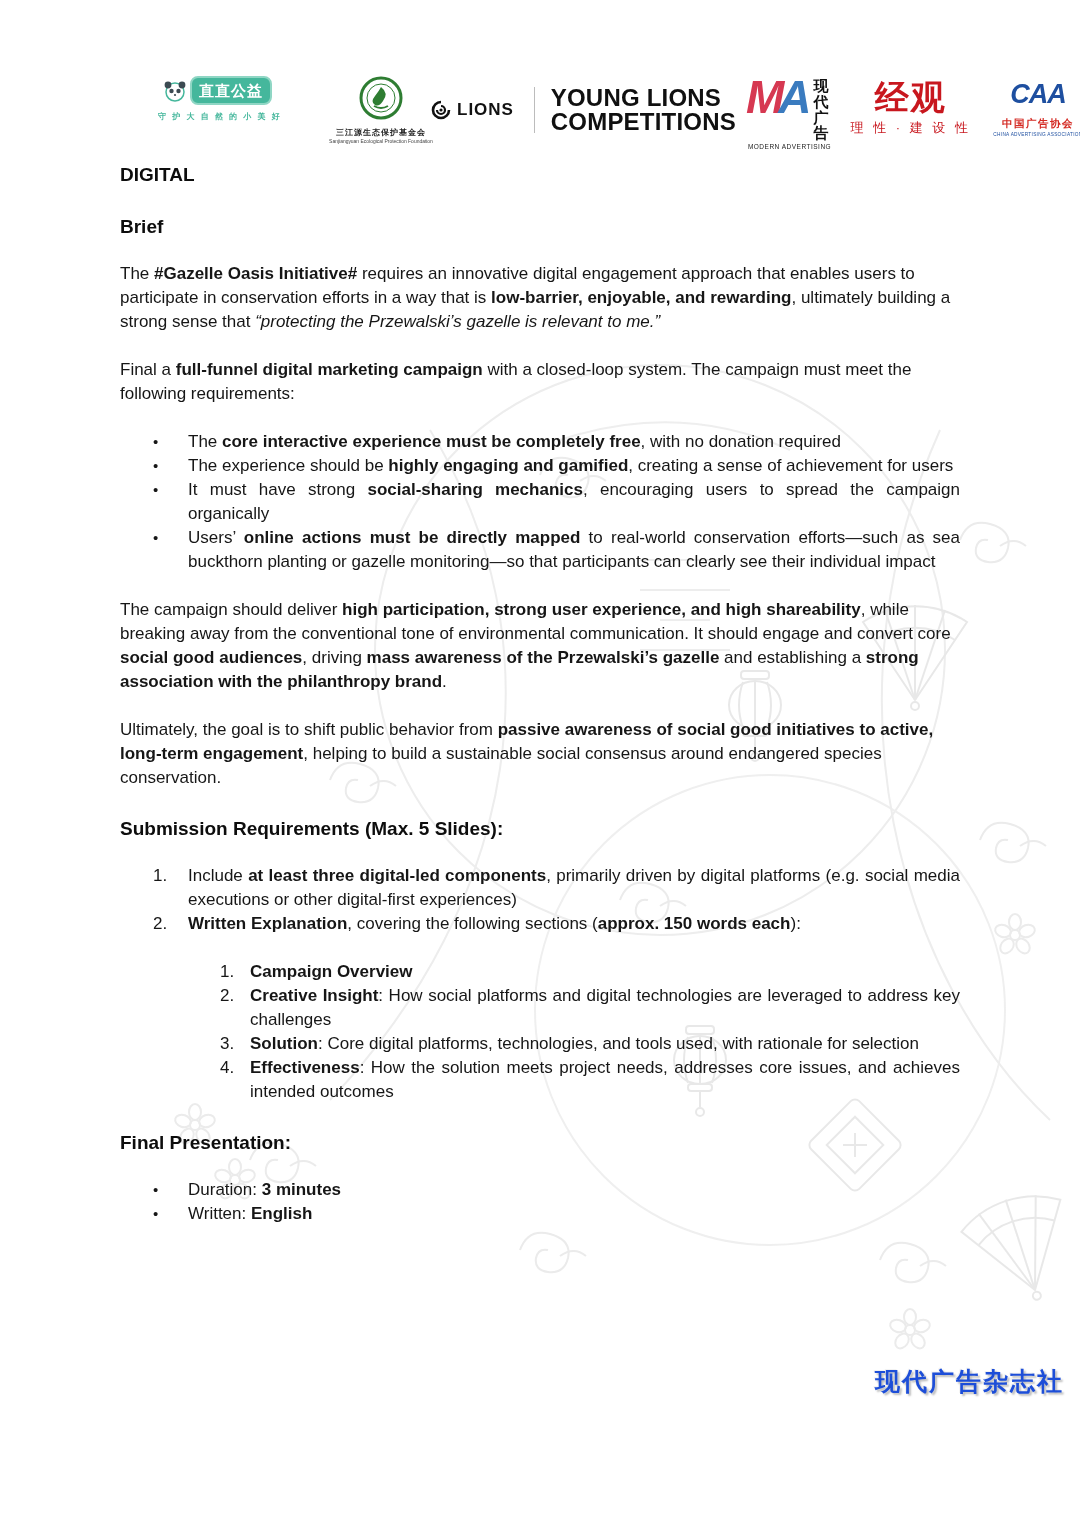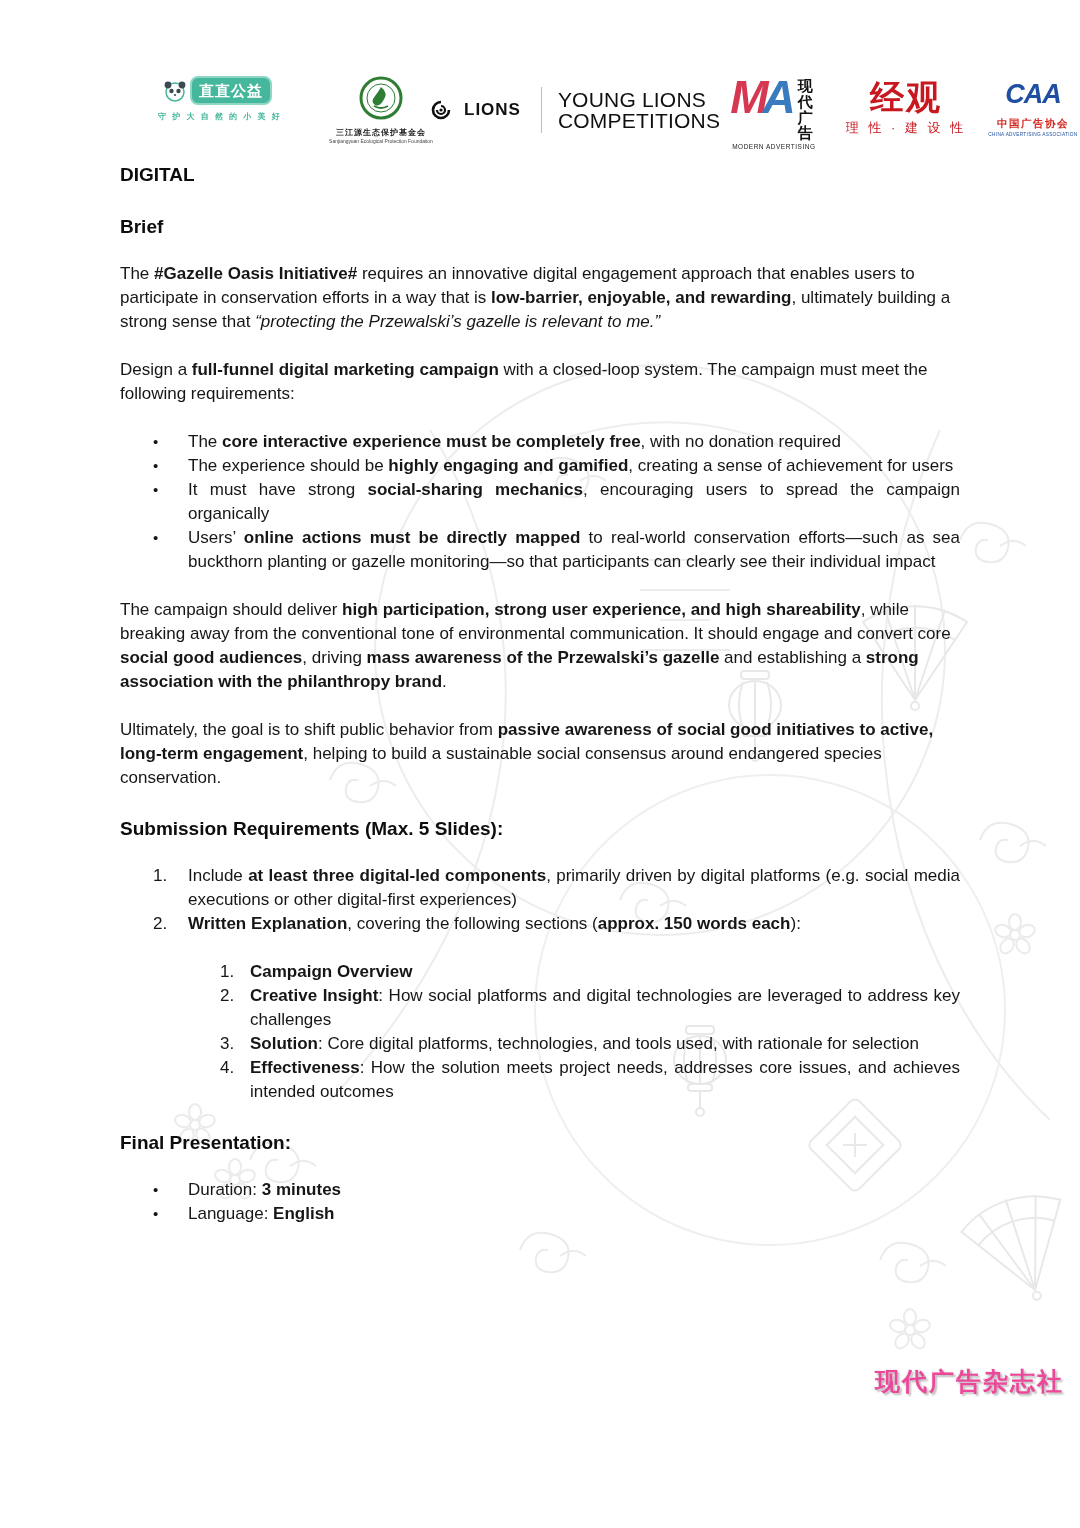--- a/index.html
+++ b/index.html
@@ -9,40 +9,40 @@
     background:#ffffff;
     overflow:hidden;
     font-family:"Liberation Sans", sans-serif;
     color:#161616;
   }
   
   .wm{position:absolute;left:0;top:0;width:1080px;height:1528px;z-index:0;pointer-events:none;}
   .footer-mark{
     position:absolute;right:16px;bottom:6px;z-index:2;
     font-size:25px;font-weight:700;letter-spacing:2px;
-    color:#ec4899;
+    color:#1d4ed8;
     text-shadow:2px 2px 2px #bdbdbd, -1px -1px 0 #f2f2f2;
   }
   
   header{position:relative;height:150px;z-index:1;}
   .lg-left{position:absolute;left:158px;top:76px;display:flex;gap:30px;align-items:flex-start;}
   .zz{width:118px;text-align:center;}
   .zz-row{display:flex;align-items:center;justify-content:center;gap:2px;}
   .zz-box{
     background:#45b79c;color:#fff;font-weight:700;font-size:15px;letter-spacing:1px;
     border-radius:8px;padding:5px 7px;border:2px solid #8fd6c4;line-height:1;
   }
   .zz-caption{margin-top:6px;font-size:8px;color:#45b79c;letter-spacing:2px;font-weight:700;white-space:nowrap;}
   .sjy{width:150px;text-align:center;}
   .sjy-cn{margin-top:3px;font-size:8px;color:#222;font-weight:700;letter-spacing:1px;white-space:nowrap;}
   .sjy-en{font-size:5.5px;color:#444;transform:scale(.9);white-space:nowrap;}
   .lg-right{position:absolute;left:430px;top:78px;display:flex;align-items:center;}
-  .lions{display:flex;align-items:center;gap:12px;font-weight:700;font-size:17px;letter-spacing:1px;color:#111;}
+  .lions{display:flex;align-items:center;gap:5px;font-weight:700;font-size:17px;letter-spacing:1px;color:#111;}
   .hdr-divider{width:1px;height:46px;background:#bcbcbc;margin:0 16px 0 20px;}
-  .ylc{font-weight:400;font-size:21px;line-height:1.0;letter-spacing:.2px;color:#101010;}
+  .ylc{font-weight:700;font-size:24px;line-height:1.0;letter-spacing:.2px;color:#101010;}
   .ma{display:flex;align-items:flex-start;margin-left:10px;position:relative;}
   .ma-letters{font-weight:800;font-style:italic;font-size:46px;line-height:.85;letter-spacing:-6px;}
   .ma-m{color:#d63851;}
   .ma-a{color:#3a7bbf;}
   .ma-cn{margin-left:8px;font-weight:700;font-size:15px;line-height:1.05;color:#111;}
   .ma-cap{position:absolute;left:2px;bottom:-9px;font-size:6.5px;letter-spacing:.5px;color:#222;white-space:nowrap;}
   .jg{margin-left:22px;text-align:center;}
   .jg-cn{color:#c8171e;font-weight:700;font-size:34px;line-height:.95;letter-spacing:2px;font-family:"Liberation Serif", serif;}
   .jg-cap{margin-top:4px;font-size:13px;color:#c8171e;letter-spacing:3px;white-space:nowrap;}
   .caa{margin-left:20px;text-align:center;}
@@ -196,21 +196,21 @@
         <div class="caa-en">CHINA ADVERTISING ASSOCIATION</div>
       </div>
     </div>
   </header>
 
   <main>
     <h1>DIGITAL</h1>
     <h2>Brief</h2>
 
     <p><span>The </span><b>#Gazelle Oasis Initiative#</b><span> requires an innovative digital engagement approach that enables users to participate in conservation efforts in a way that is </span><b>low-barrier, enjoyable, and rewarding</b><span>, ultimately building a strong sense that </span><i>“protecting the Przewalski’s gazelle is relevant to me.”</i></p>
-    <p><span>Design a </span><b>full-funnel digital marketing campaign</b><span> with a closed-loop system. The campaign must meet the following requirements:</span></p>
+    <p><span>Final a </span><b>full-funnel digital marketing campaign</b><span> with a closed-loop system. The campaign must meet the following requirements:</span></p>
 
     <ul class="doc">
 
         <li>
           <span class="mk">•</span>
           <div class="li-text"><span>The </span><b>core interactive experience must be completely free</b><span>, with no donation required</span></div>
         </li>
 
         <li>
           <span class="mk">•</span>
@@ -273,19 +273,19 @@
 
     <ul class="doc tight">
 
         <li>
           <span class="mk">•</span>
           <div class="li-text"><span>Duration: </span><b>3 minutes</b></div>
         </li>
 
         <li>
           <span class="mk">•</span>
-          <div class="li-text"><span>Language: </span><b>English</b></div>
+          <div class="li-text"><span>Written: </span><b>English</b></div>
         </li>
       </ul>
   </main>
 
   <div class="footer-mark">现代广告杂志社</div>
 </div>
 
 </body></html>

